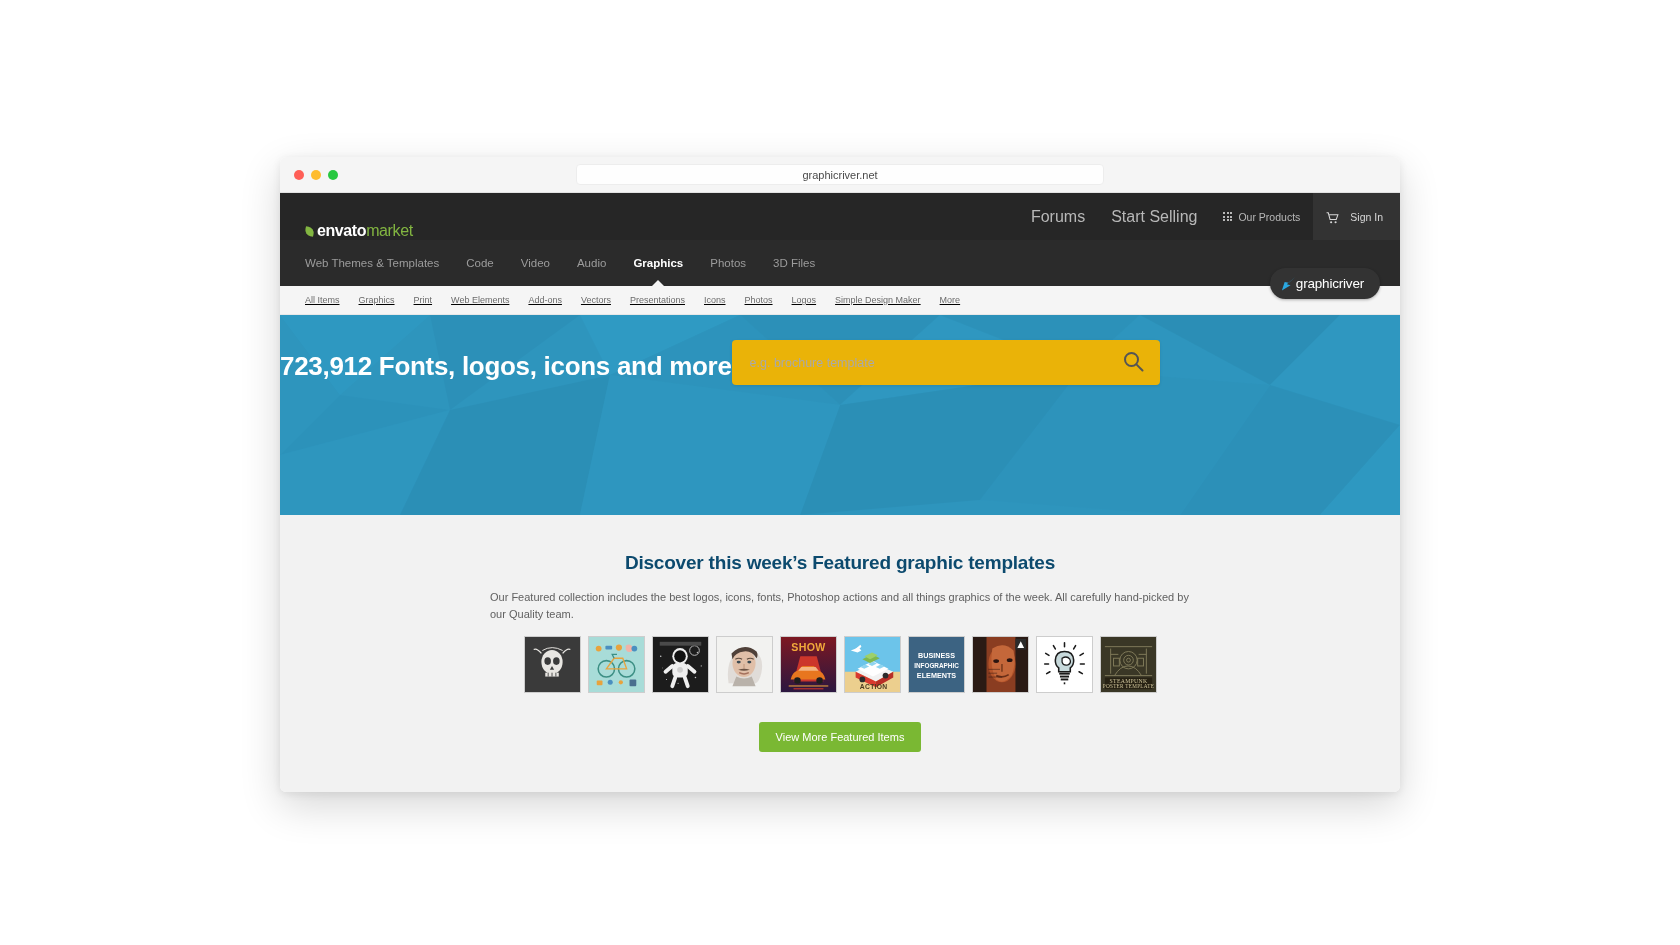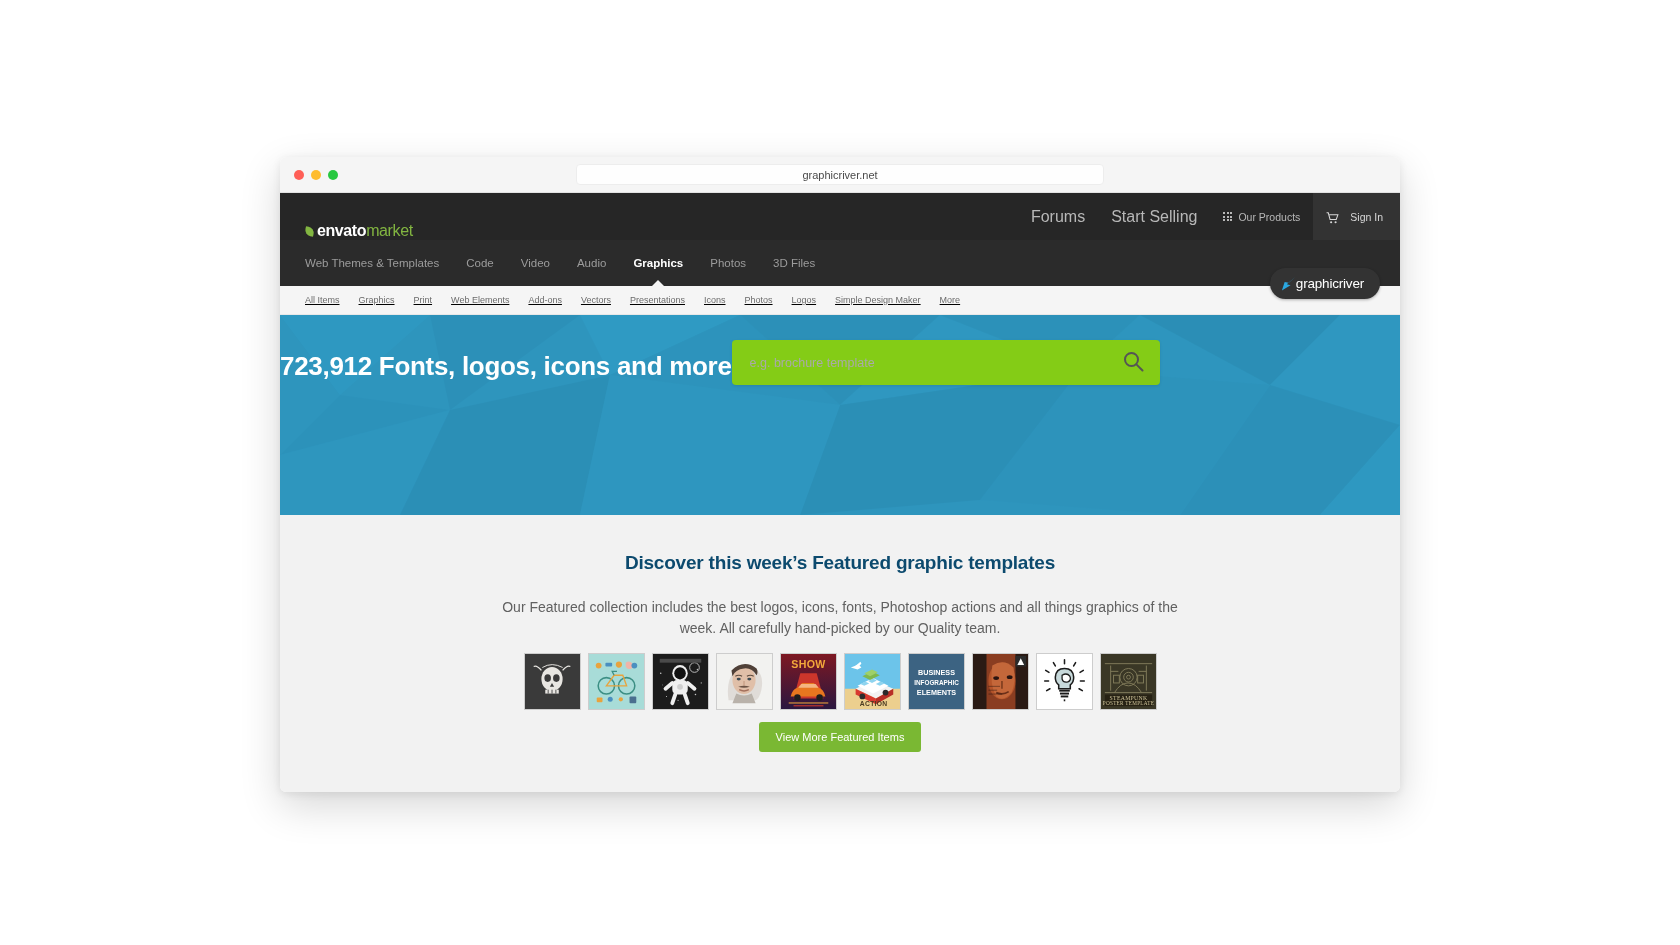--- a/index.html
+++ b/index.html
@@ -200,21 +200,21 @@
   .hero-sub {
     color: #eaf6fb;
     font-size: 13px;
     margin-top: 11px;
     text-align: center;
   }
   .search-wrap {
     margin-top: 25px;
     width: 428px;
     height: 45px;
-    background: #84cc16;
+    background: #eab308;
     border-radius: 4px;
     display: flex;
     align-items: center;
     padding: 0 16px 0 18px;
     box-shadow: 0 1px 3px rgba(0,0,0,0.1);
   }
   .search-input {
     flex: 1;
     border: none;
     outline: none;
@@ -235,25 +235,25 @@
     align-items: center;
   }
   .feat-title {
     font-size: 19px;
     font-weight: bold;
     color: #0c4a6e;
     margin-top: 37px;
     letter-spacing: -0.2px;
   }
   .feat-desc {
-    font-size: 14px;
+    font-size: 11px;
     color: #616161;
-    margin-top: 23px;
+    margin-top: 15px;
     width: 700px;
-    text-align: center;
+    text-align: left;
     line-height: 1.5;
   }
 
   .thumb-row {
     display: flex;
     gap: 7px;
     margin-top: 14px;
   }
   .thumb {
     width: 57px;

